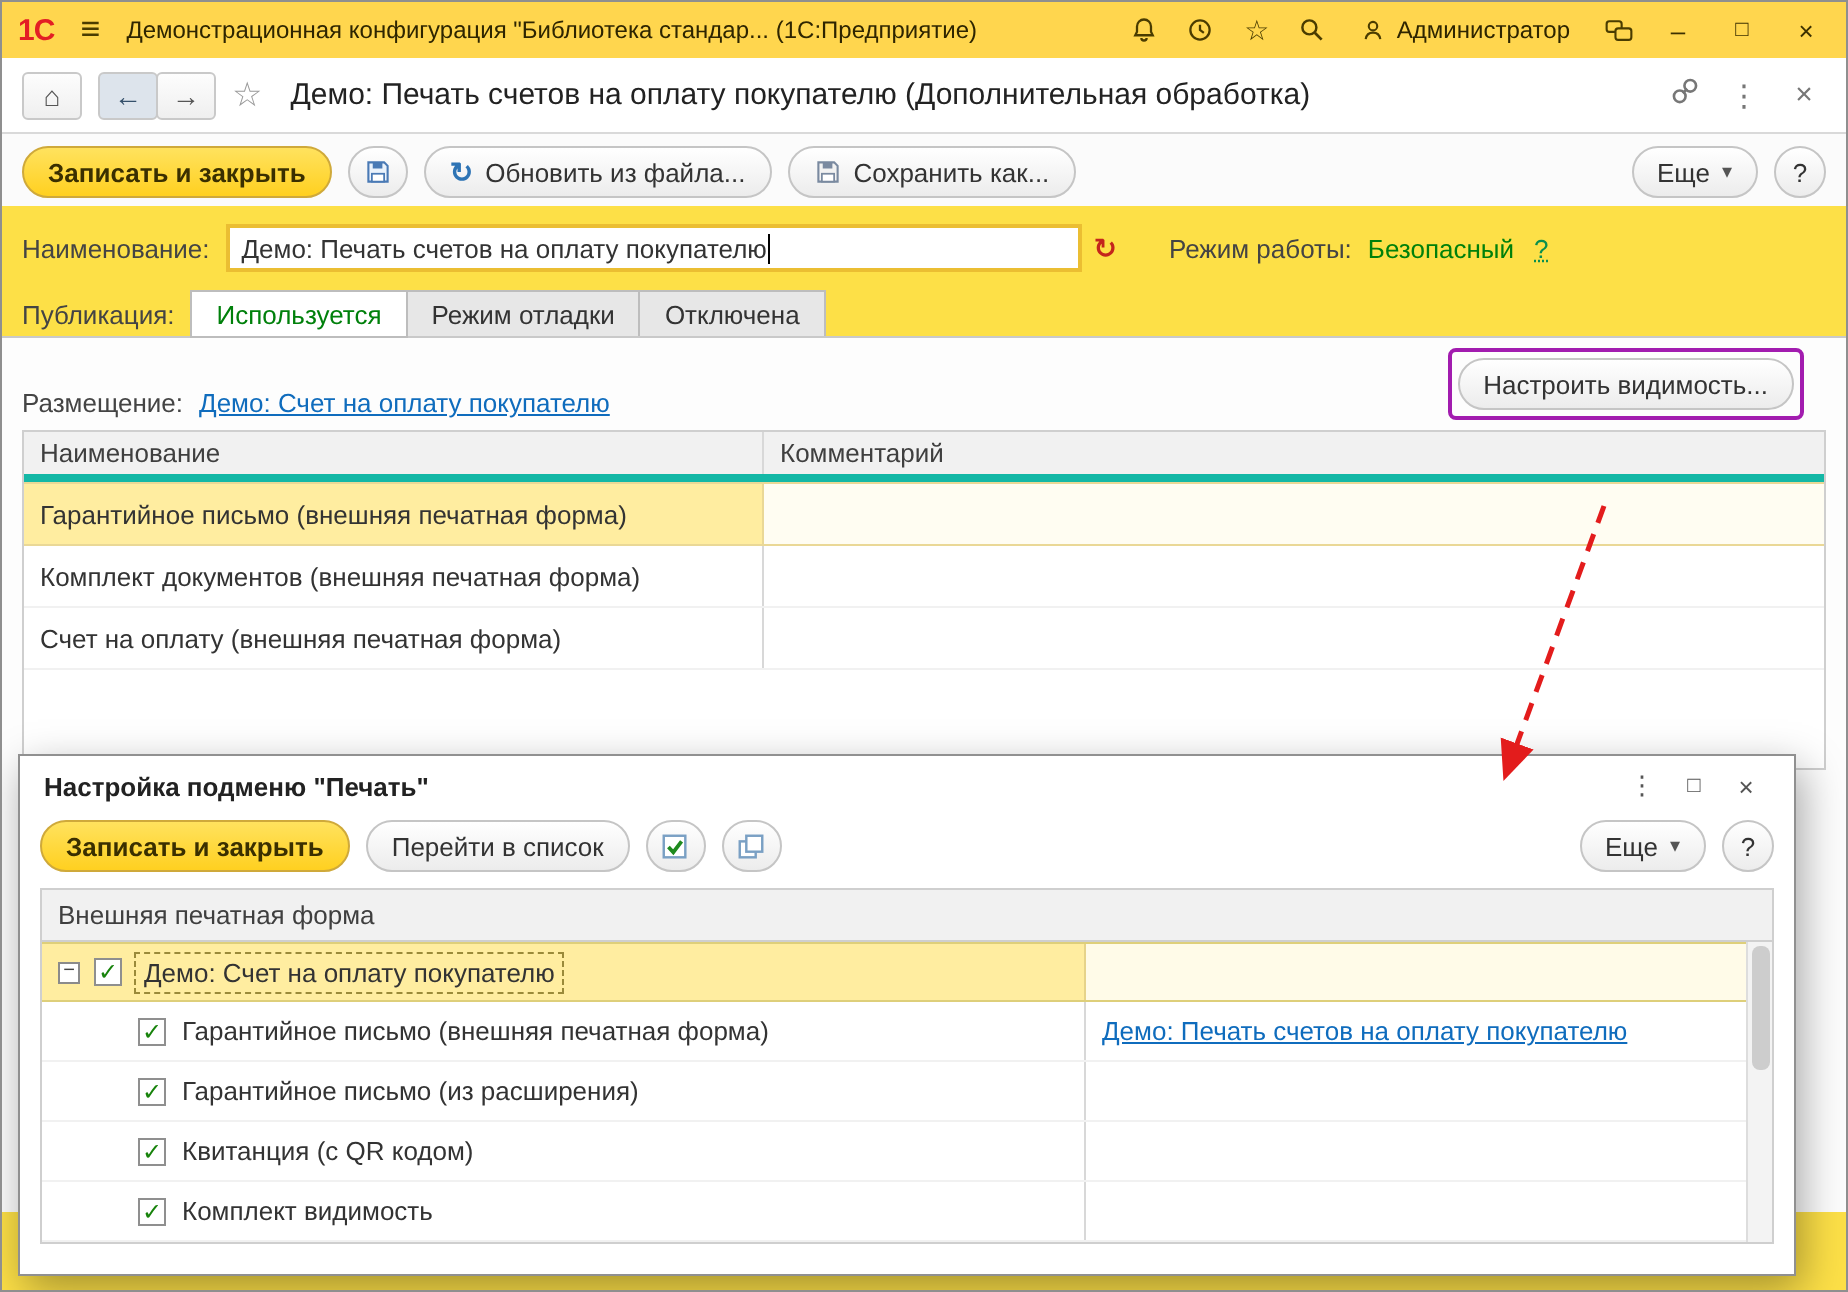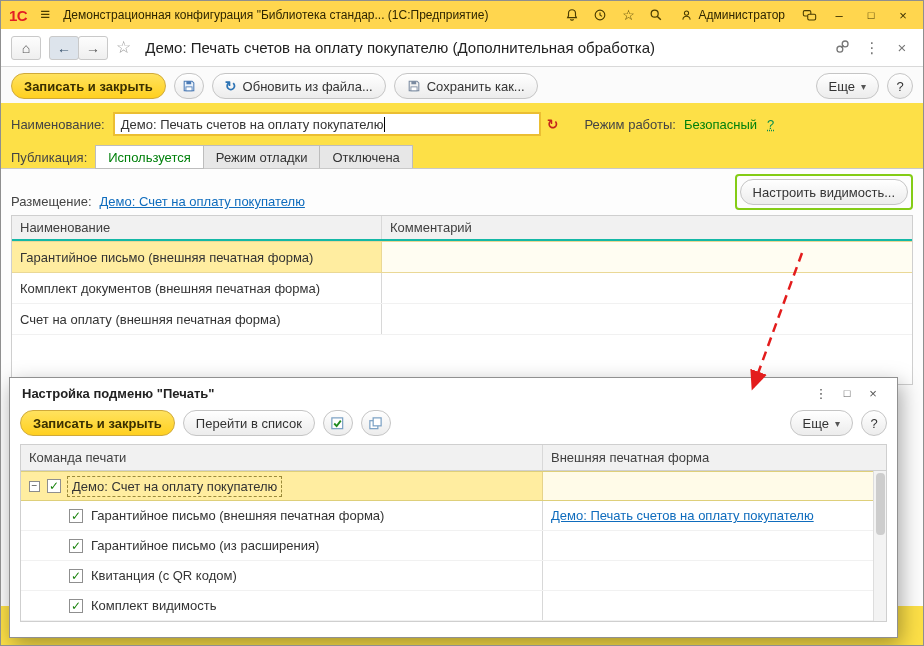--- a/index.html
+++ b/index.html
@@ -51,25 +51,25 @@
   .segbtn+.segbtn{margin-left:-1px}
   .segbtn.active{background:#fff;color:#00800b;position:relative;z-index:1}
 
   
   .tabs{display:flex;align-items:flex-end;padding:0 10px;margin-top:12px;position:relative;z-index:1}
   .tab{height:26px;padding:0 12px;display:flex;align-items:center;border:1px solid #c9c9c9;background:#e9e9e9;color:#333;margin-right:3px;border-radius:2px 2px 0 0;cursor:pointer}
   .tab.active{background:#fdfdfd;border-bottom-color:#fdfdfd}
   .panel{border-top:1px solid #c9c9c9;margin-top:-1px;padding:8px 10px 0;position:relative;background:#fdfdfd;height:438px}
   .place-row{display:flex;align-items:flex-end;height:32px;position:relative}
   .link{color:#0f6cbd;text-decoration:underline;cursor:pointer}
-  .vis-wrap{position:absolute;right:0;top:-3px;border:2px solid #84cc16;border-radius:4px;padding:3px;background:transparent}
+  .vis-wrap{position:absolute;right:11px;top:-3px;border:2px solid #a21caf;border-radius:4px;padding:3px;background:transparent}
 
   
   .mtable{margin-top:6px;border:1px solid #cfcfcf;background:#fff;height:170px;overflow:hidden}
-  .mhead{display:flex;height:26px;background:#f1f1f1;border-bottom:3px solid #14b8a6;color:#3f3f3f}
+  .mhead{display:flex;height:26px;background:#f1f1f1;border-bottom:5px solid #14b8a6;color:#3f3f3f}
   .mth{display:flex;align-items:center;padding:0 8px}
   .mc1{width:370px;border-right:1px solid #d8d8d8}
   .mc2{flex:1}
   .mrow{display:flex;height:31px;border-bottom:1px solid #f1f1f1;background:#fff;cursor:pointer}
   .mcell{display:flex;align-items:center;padding:0 8px;white-space:nowrap}
   .mrow.sel .mc1{background:#ffeda0;border-right-color:#ead896}
   .mrow.sel .mc2{background:#fffdf2}
   .mrow.sel{border-bottom:1px solid #ead896;border-top:1px solid #ead896;height:32px;margin-top:-1px}
 
   
@@ -280,21 +280,20 @@
       <span class="spacer"></span>
       <button class="btn">
         <span>Еще</span>
         <span class="drop">▾</span>
       </button>
       <button class="btn btn-help">?</button>
     </div>
 
     <div class="dtable">
       <div class="dhead">
-        <span class="mth dc1">Команда печати</span>
         <span class="mth dc2">Внешняя печатная форма</span>
       </div>
 
       <div class="drow sel">
         <span class="dcell dc1">
           <span class="expander">−</span>
           <span class="cb"></span>
           <span class="sel-label">Демо: Счет на оплату покупателю</span>
         </span>
         <span class="dcell dc2"></span>

